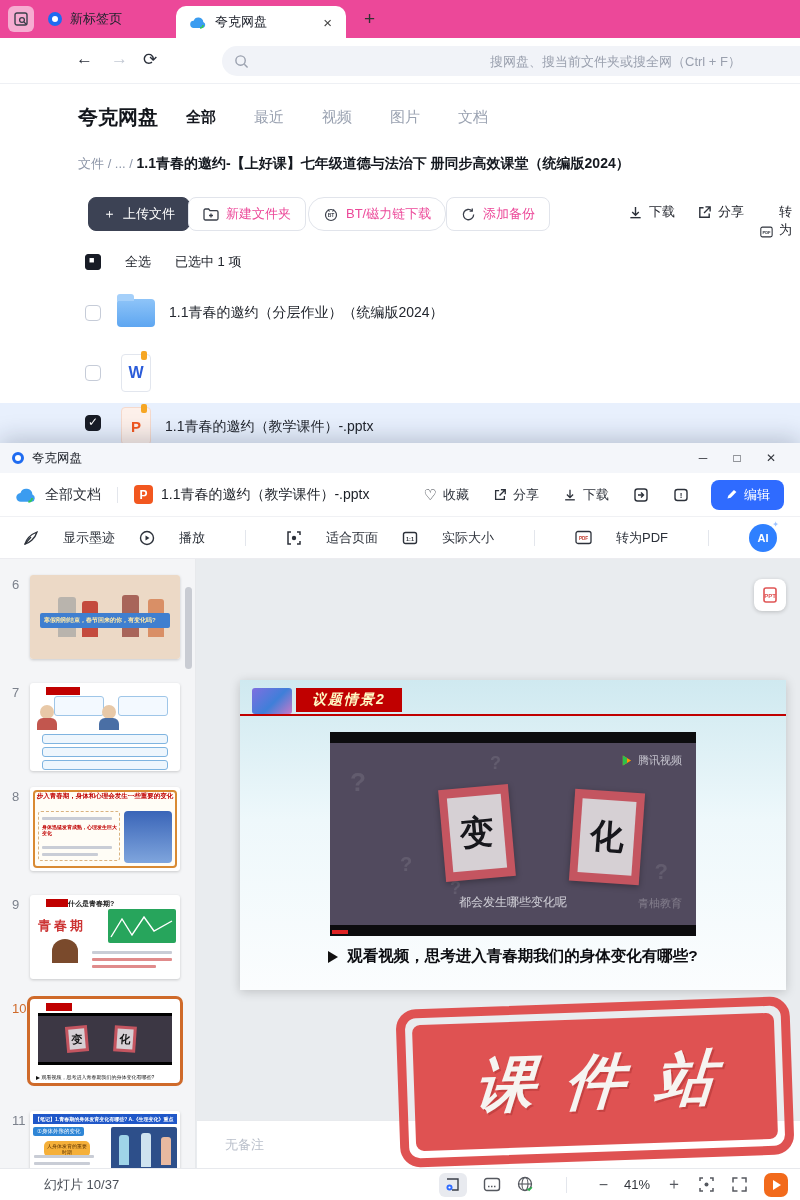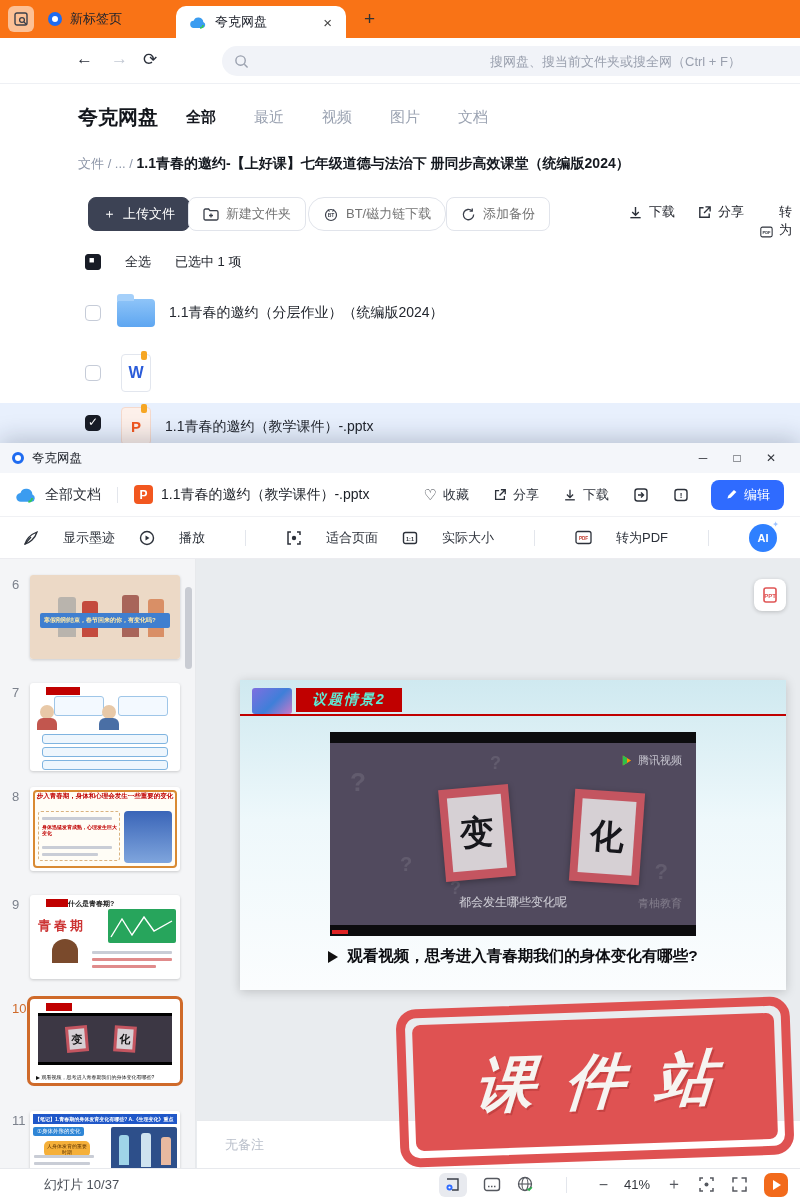--- a/index.html
+++ b/index.html
@@ -1,21 +1,21 @@
 <!DOCTYPE html>
 <html><head>
 <meta charset="utf-8">
 <style>
   * { margin:0; padding:0; box-sizing:border-box; }
   html,body { width:800px; }
   body { font-family:"Liberation Sans","DejaVu Sans",sans-serif; background:#dde1f3; }
   #screen { position:relative; width:800px; height:1200px; overflow:hidden; background:#fff; }
 
   
-  .tabstrip { position:absolute; left:0; top:0; width:800px; height:38px; background:#f97316; display:flex; align-items:flex-end; }
+  .tabstrip { position:absolute; left:0; top:0; width:800px; height:38px; background:#ec4899; display:flex; align-items:flex-end; }
   .ws-btn { position:absolute; left:8px; top:6px; width:26px; height:26px; border-radius:6px; background:rgba(255,255,255,.55); display:flex; align-items:center; justify-content:center; }
   .tab { height:38px; display:flex; align-items:center; gap:8px; padding:0 14px; font-size:13px; color:#20242e; }
   .tab.inactive { margin-left:34px; }
   .tab.active { margin-left:40px; height:32px; background:#fff; border-radius:10px 10px 0 0; width:170px; }
   .donut { width:14px; height:14px; border:4px solid #1e6bf0; border-radius:50%; background:#fff; }
   .tabclose { margin-left:auto; color:#444; font-size:15px; }
   .newtab { margin-left:18px; margin-bottom:8px; font-size:19px; color:#333; }
 
   .navbar { position:absolute; left:0; top:38px; width:800px; height:46px; background:#fff; border-bottom:1px solid #eef0f4; }
   .navglyph { position:absolute; top:11px; font-size:17px; color:#2a2f3a; }
@@ -24,21 +24,21 @@
   .searchbox input { border:0; outline:0; background:transparent; width:100%; height:100%; font-size:13px; color:#6b7280; padding-left:268px; font-family:inherit; }
   .searchbox input::placeholder { color:#9aa0ae; }
 
   
   .brand { position:absolute; left:78px; top:104px; font-size:20px; font-weight:bold; color:#13161c; }
   .navrow { position:absolute; top:108px; font-size:15px; }
   .navrow span { position:absolute; white-space:nowrap; color:#9aa2b1; }
   .navrow .on { color:#15181f; font-weight:bold; }
   .crumb { position:absolute; left:78px; top:155px; font-size:13px; color:#8d96a8; white-space:nowrap; }
   .crumb b { color:#14181f; font-size:14px; }
-  .abtn { position:absolute; top:197px; height:34px; border:1px solid #e1e4eb; background:#fff; border-radius:8px; display:flex; align-items:center; gap:7px; padding:0 14px; font-size:13px; color:#737373; }
+  .abtn { position:absolute; top:197px; height:34px; border:1px solid #e1e4eb; background:#fff; border-radius:8px; display:flex; align-items:center; gap:7px; padding:0 14px; font-size:13px; color:#ec4899; }
   .abtn.dark { background:#3c4254; border-color:#3c4254; color:#fff; }
   .ghost { position:absolute; top:203px; display:flex; align-items:center; gap:6px; font-size:13px; color:#23262e; }
   .cb { width:16px; height:16px; border:1.5px solid #c6ccd8; border-radius:4px; background:#fff; position:relative; }
   .cb.full { background:#181c26; border-color:#181c26; }
   .cb.full::after { content:"✓"; position:absolute; left:2px; top:-1px; color:#fff; font-size:12px; }
   .cb.ind::after { content:"■"; position:absolute; left:3px; top:0px; color:#fff; font-size:9px; }
   .selrow { position:absolute; left:85px; top:253px; display:flex; align-items:center; gap:24px; font-size:13px; color:#20242c; }
   .frow { position:absolute; left:0; width:800px; height:60px; display:flex; align-items:center; }
   .frow.sel { background:#e8f0fd; }
   .frow .cb { margin-left:85px; }
@@ -71,21 +71,21 @@
   .tnum { position:absolute; left:12px; font-size:13px; color:#7b818c; }
   .thumb { position:absolute; left:30px; width:150px; height:84px; background:#fff; border-radius:3px; box-shadow:0 1px 3px rgba(0,0,0,.18); overflow:hidden; }
   .thumb.sel { outline:3px solid #cf6a2a; border-radius:4px; }
   .tscroll { position:absolute; left:185px; top:28px; width:7px; height:82px; border-radius:4px; background:#c9ccd3; }
   .bar { position:absolute; background:#c9cdd6; border-radius:1px; height:3px; }
   .minifig { position:absolute; border-radius:3px 3px 0 0; }
 
   
   .slide { position:absolute; left:240px; top:121px; width:546px; height:310px; background:linear-gradient(180deg,#cfe9f0,#eef8fb 45%,#fbfdfe); box-shadow:0 2px 10px rgba(0,0,0,.18); }
   .slogo { position:absolute; left:12px; top:8px; width:40px; height:26px; border-radius:3px; background:linear-gradient(135deg,#7f6fe0,#3f7fd9 55%,#c879c8); }
-  .sbadge { position:absolute; left:56px; top:8px; height:24px; background:#c00000; color:#5eead4; font-weight:bold; font-style:italic; font-size:14px; display:flex; align-items:center; padding:4px 16px; letter-spacing:2px; }
+  .sbadge { position:absolute; left:56px; top:8px; height:24px; background:#c00000; color:#fef9c3; font-weight:bold; font-style:italic; font-size:14px; display:flex; align-items:center; padding:4px 16px; letter-spacing:2px; }
   .sline { position:absolute; left:0; top:34px; width:546px; height:2px; background:#c00000; }
   .video { position:absolute; left:90px; top:52px; width:366px; height:204px; background:#514a5e; border-top:11px solid #0c0c0e; border-bottom:11px solid #0c0c0e; }
   .vq { position:absolute; color:rgba(255,255,255,.10); font-weight:bold; }
   .card { position:absolute; width:70px; height:92px; background:#c45560; display:flex; align-items:center; justify-content:center; box-shadow:0 2px 6px rgba(0,0,0,.3); }
   .card .in { width:54px; height:74px; background:#d6d0d4; display:flex; align-items:center; justify-content:center; font-size:34px; font-weight:bold; color:#17171c; }
   .wm { position:absolute; right:14px; top:10px; display:flex; align-items:center; gap:5px; font-size:11px; color:rgba(225,225,232,.8);text-align:right; }
   .vcap { position:absolute; left:0; right:0; bottom:14px; text-align:center; font-size:12px; color:rgba(230,230,236,.85); }
   .wm2 { position:absolute; right:14px; bottom:14px; font-size:11px; color:rgba(255,255,255,.28); }
   .vstub { position:absolute; left:2px; bottom:-9px; width:16px; height:4px; background:#d22; }
   .squestion { position:absolute; left:0; right:0; top:266px; display:flex; align-items:center; justify-content:center; gap:9px; font-size:15.5px; font-weight:bold; color:#0b0c10; }

